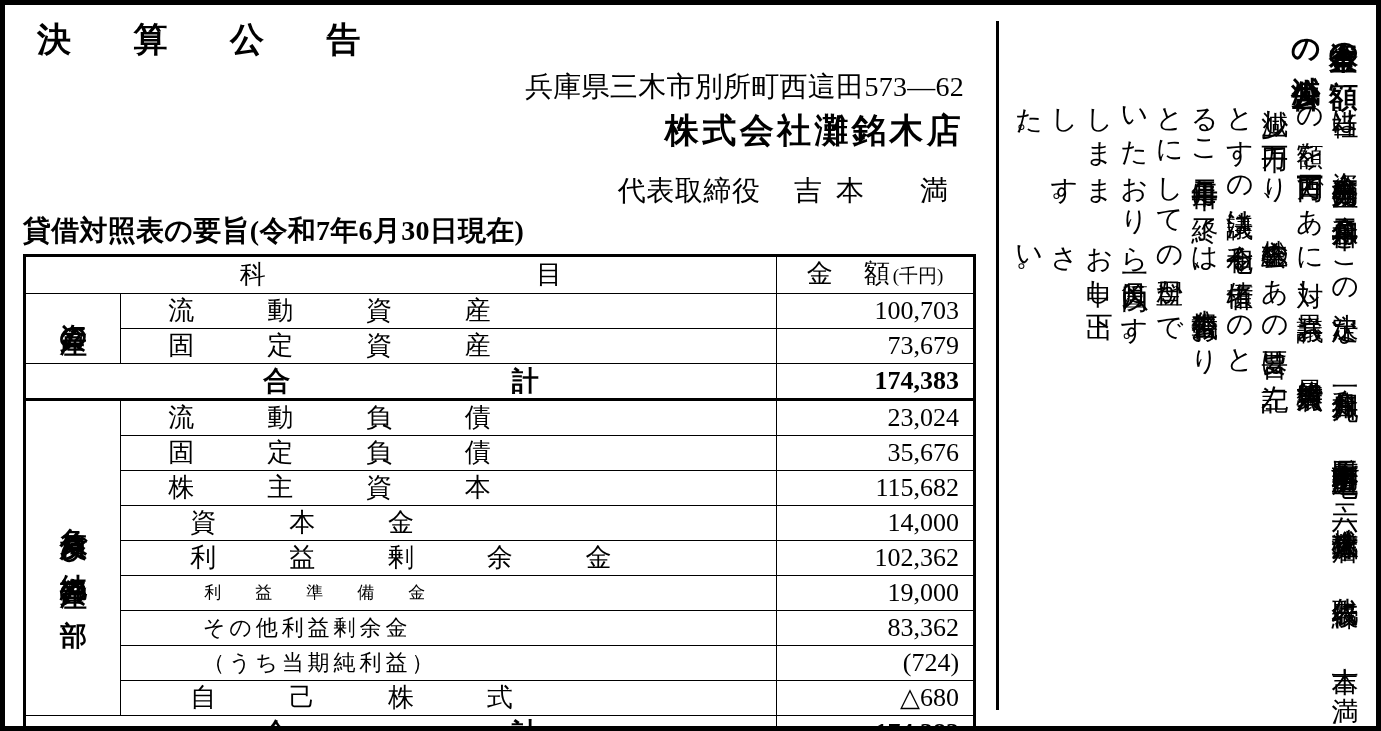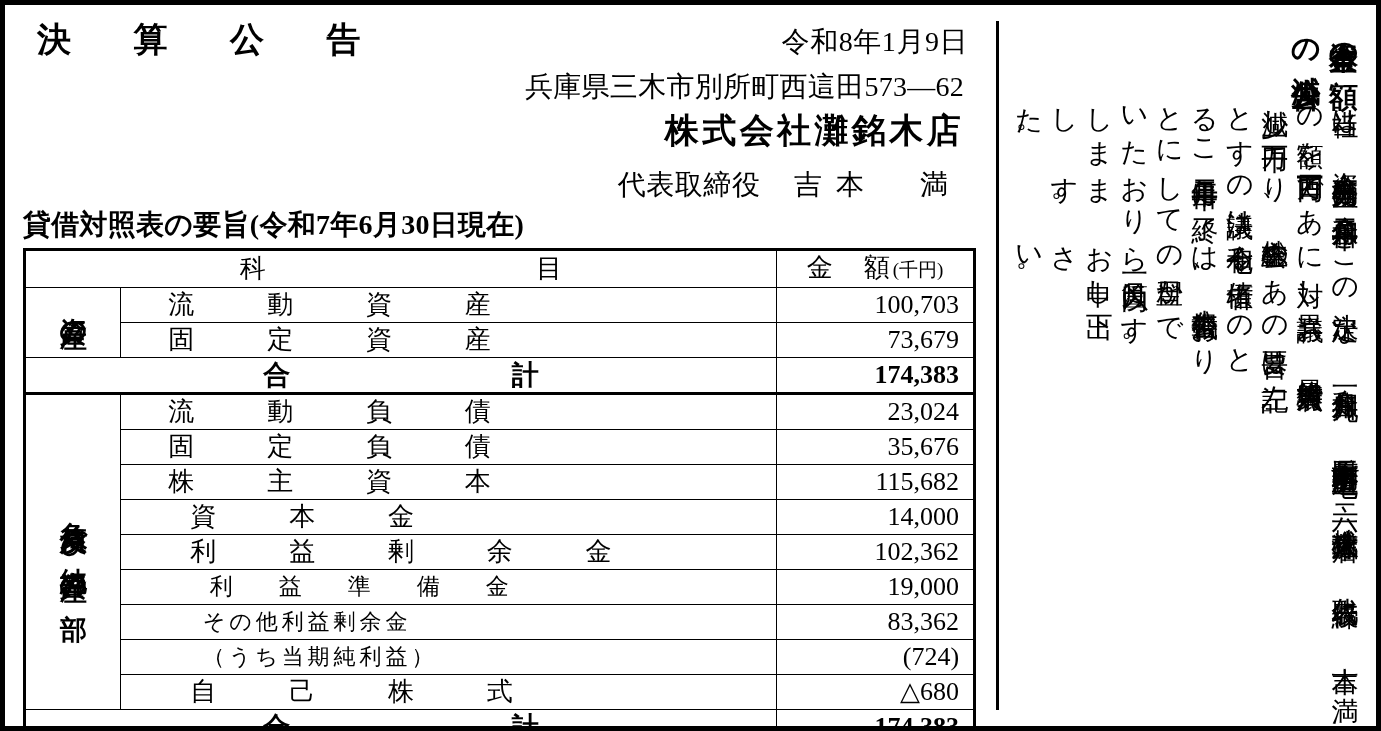--- a/index.html
+++ b/index.html
@@ -103,21 +103,21 @@
     font-size: 34px;
     font-weight: bold;
     padding-right: 12px;
     margin-top: 2px;
     letter-spacing: 0.10em;
   }
   .rep {
     text-align: right;
     font-size: 28px;
     padding-right: 14px;
-    margin-top: 12px;
+    margin-top: 18px;
     letter-spacing: 0.02em;
   }
   .rep .rep-name { margin-left: 26px; letter-spacing: 0.5em;}
   .bs-caption {
     font-size: 28px;
     font-weight: bold;
     margin-top: 2px;
     margin-bottom: 4px;
     white-space: nowrap;
     letter-spacing: 0.01em;
@@ -159,21 +159,21 @@
     display: inline-block;
     line-height: 1.0;
     letter-spacing: 0.14em;
   }
   .itm {
     letter-spacing: 0.9em;
     text-indent: 0.9em;
     padding-left: 24px !important;
   }
   .itm-i1 { padding-left: 46px !important; font-family: Liberation Serif, serif; }
-  .itm-i2 { padding-left: 68px !important; letter-spacing: 0.5em; font-size: 23px; border-radius: 17px;}
+  .itm-i2 { padding-left: 68px !important; letter-spacing: 0.5em; font-size: 17px; border-radius: 17px;}
   .itm-i3 { padding-left: 62px !important; letter-spacing: 0.18em; font-size: 22px;}
   .total-row td {
     font-weight: bold;
     border-top: 2px solid #000;
   }
   .total-label {
     text-align: center;
     letter-spacing: 1.3em;
     text-indent: 1.3em;
     font-size: 27px;
@@ -198,21 +198,20 @@
       <div class="notice-col sign-block">株式会社灘銘木店</div>
       <div class="notice-col sign-block">代表取締役</div>
       <div class="notice-col sign-block">吉本　満</div>
     </div>
 
     <div class="divider"></div>
 
     <div class="left">
       <div class="head-row">
         <div class="doc-title">決　算　公　告</div>
-        <div class="doc-date">令和8年1月9日</div>
       </div>
       <div class="addr">兵庫県三木市別所町西這田573―62</div>
       <div class="company">株式会社灘銘木店</div>
       <div class="rep">
         <span>代表取締役</span>
         <span class="rep-name">吉本　満</span>
       </div>
       <div class="bs-caption">
         <span>貸借対照表の要旨</span><span class="asof">(令和7年6月30日現在)</span>
       </div>

